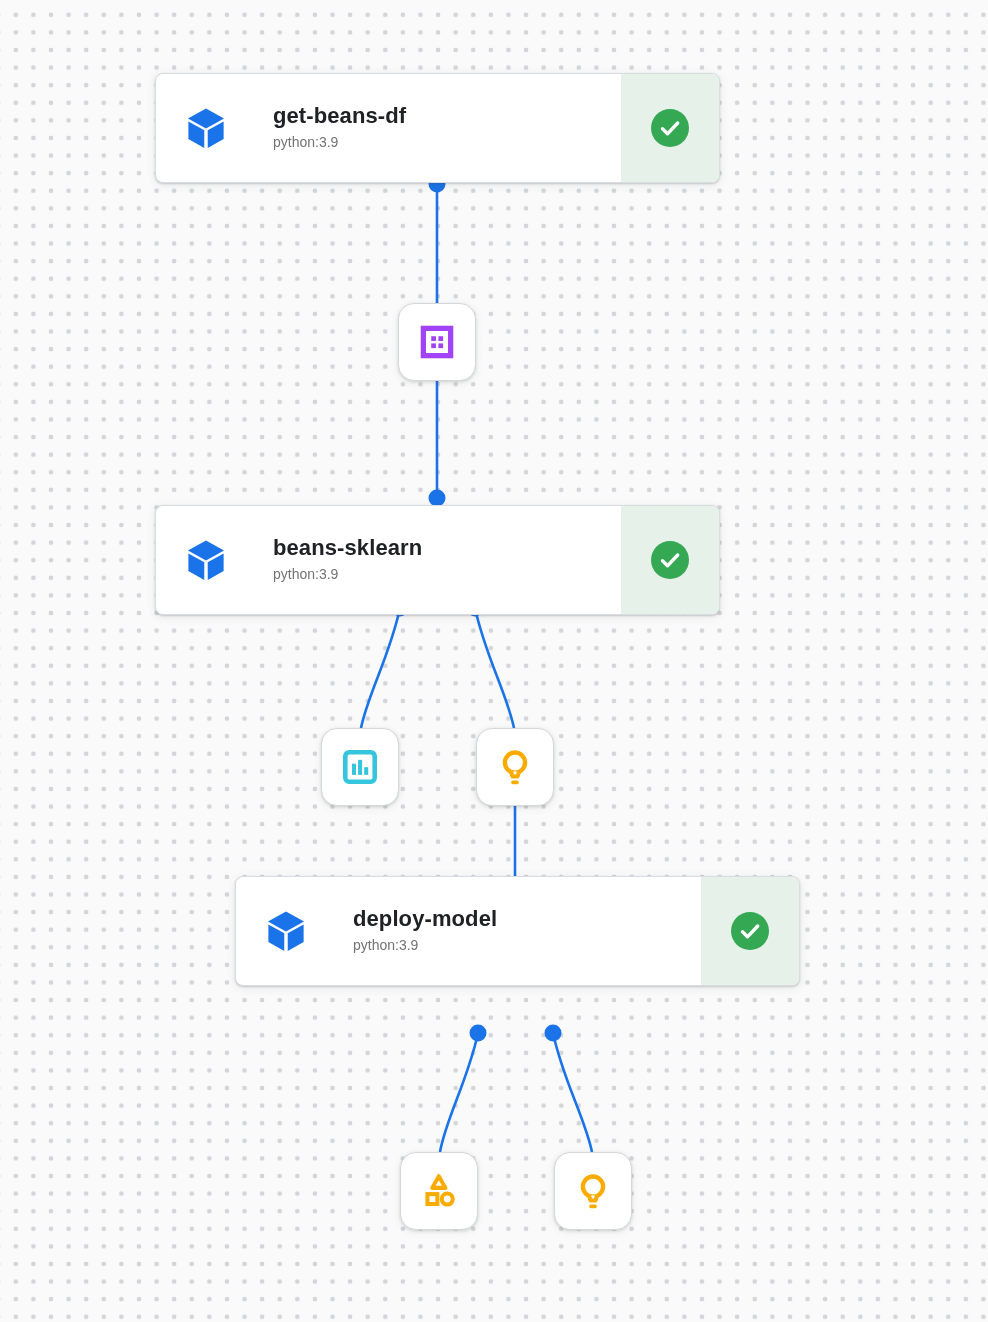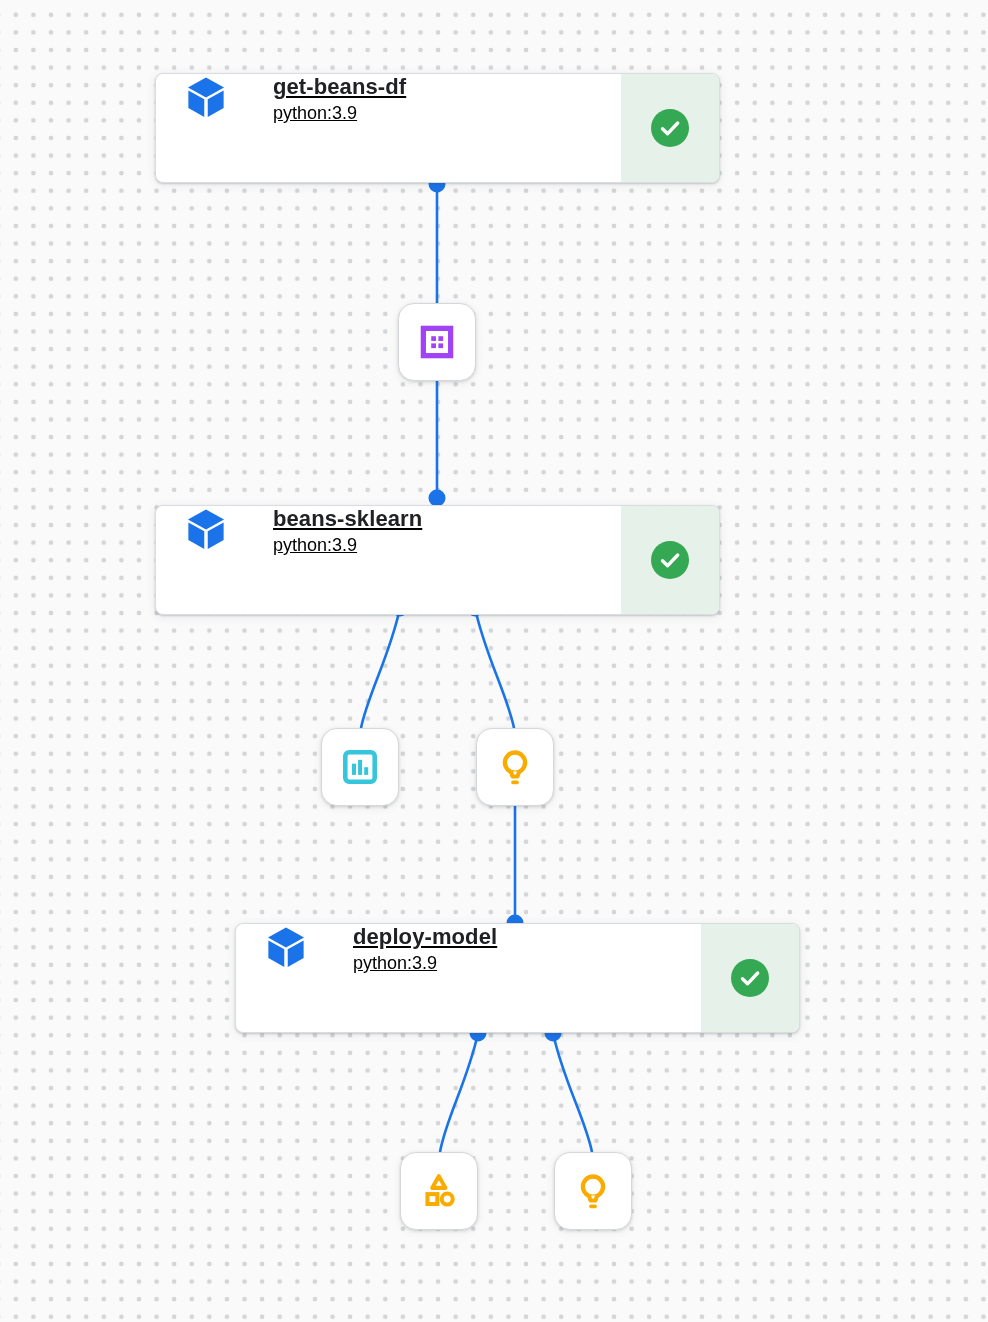--- a/index.html
+++ b/index.html
@@ -32,46 +32,45 @@
 
   .task-card {
     position: absolute;
     width: 565px;
     height: 110px;
     background: #ffffff;
     border: 1px solid #d9dce0;
     border-radius: 8px;
     box-shadow: 0 1px 2px rgba(60,64,67,.22), 0 2px 10px rgba(60,64,67,.10);
     display: flex;
-    align-items: flex-start;
+    align-items: center;
     box-sizing: border-box;
     cursor: pointer;
-    text-decoration: underline;
   }
   .task-icon {
     margin-left: 27px;
     width: 46px; height: 46px;
     flex: 0 0 auto;
     display: flex; align-items: center; justify-content: center;
   }
   .task-texts {
     margin-left: 44px;
     display: flex;
     flex-direction: column;
   }
   .task-title {
     font-size: 22px;
     font-weight: 700;
     color: #202124;
     line-height: 26px;
     letter-spacing: 0.1px;
   }
   .task-subtitle {
-    font-size: 18px;
-    color: #000000;
+    font-size: 14px;
+    color: #737373;
     line-height: 21px;
     margin-top: 3px;
   }
   .task-status {
     position: absolute;
     top: 0; right: 0; bottom: 0;
     width: 98px;
     background: #e6f1e9;
     border-radius: 0 7px 7px 0;
     display: flex;
@@ -185,21 +184,21 @@
   <div class="artifact-card" style="left:476px; top:728px;">
     <span class="icon-box">
       <svg width="44" height="44" viewBox="0 0 24 24">
         <circle cx="12" cy="9.6" r="5.5" fill="none" stroke="#f9ab00" stroke-width="2.4"></circle>
         <path d="M9.8,14.4 L10.6,17.2 L13.4,17.2 L14.2,14.4" fill="#ffffff" stroke="#f9ab00" stroke-width="2.2" stroke-linejoin="round"></path>
         <rect x="9.9" y="19.3" width="4.2" height="2.1" rx="1" fill="#f9ab00"></rect>
       </svg>
     </span>
   </div>
 
-  <div class="task-card" style="left:235px; top:923px;">
+  <div class="task-card" style="left:235px; top:876px;">
     <span class="task-icon">
       <svg width="46" height="46" viewBox="0 0 24 24">
         <polygon points="12,1.8 21.4,7 12,12.2 2.6,7" fill="#1a73e8"></polygon>
         <polygon points="2.8,8.6 11.1,13.2 11.1,22.4 2.8,17.8" fill="#1a73e8"></polygon>
         <polygon points="21.2,8.6 12.9,13.2 12.9,22.4 21.2,17.8" fill="#1a73e8"></polygon>
       </svg>
     </span>
     <div class="task-texts">
       <div class="task-title">deploy-model</div>
       <div class="task-subtitle">python:3.9</div>

